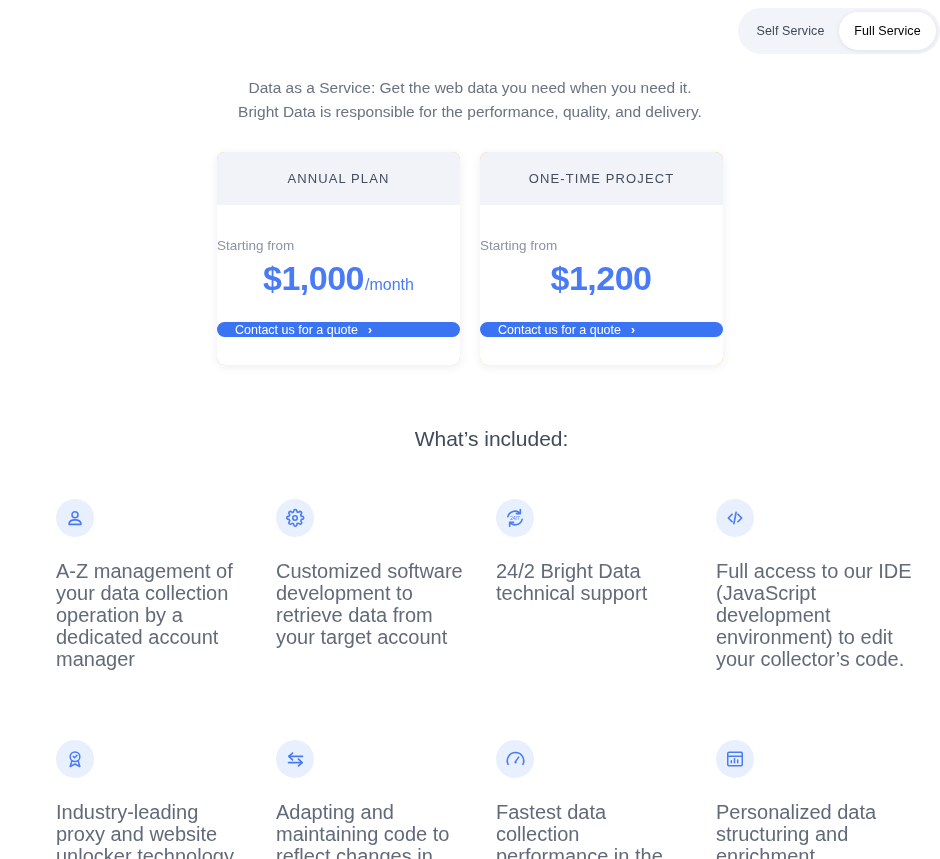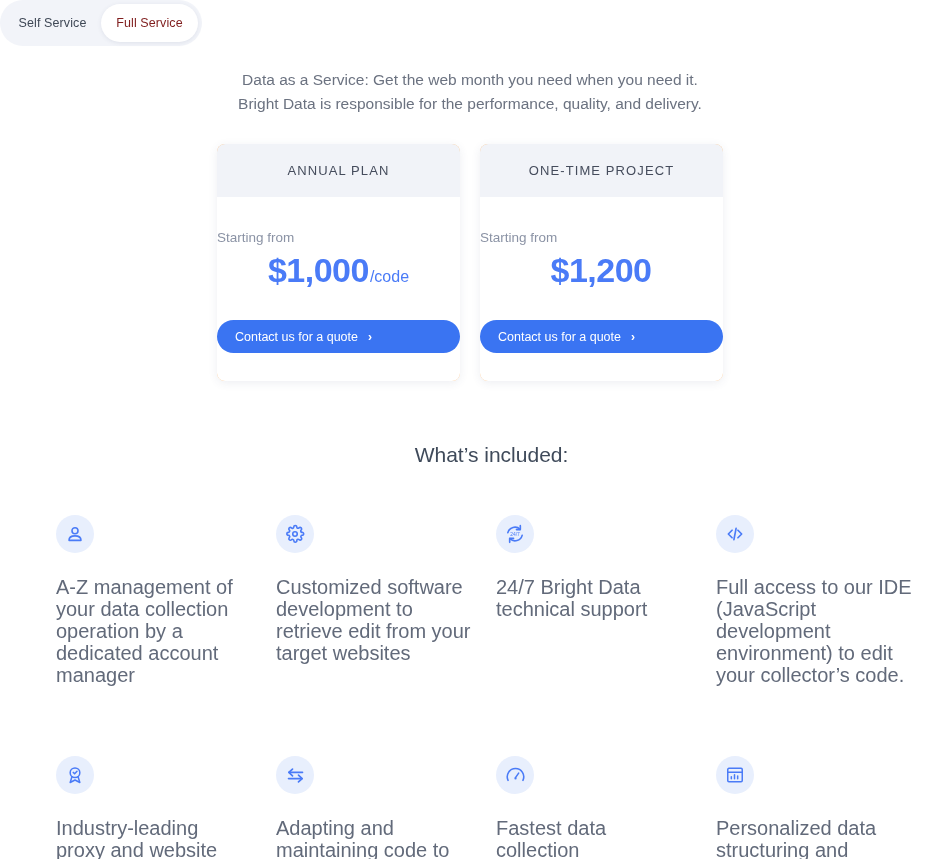--- a/index.html
+++ b/index.html
@@ -13,22 +13,22 @@
     height: 859px;
     font-family: "Liberation Sans", sans-serif;
     color: #5a6272;
     overflow: hidden;
     position: relative;
   }
 
   
   .toggle-wrap {
     display: flex;
-    justify-content: flex-start;
-    padding-top: 0;
+    justify-content: flex-end;
+    padding-top: 8px;
   }
   .toggle {
     display: flex;
     align-items: center;
     background: #f2f4f9;
     border-radius: 24px;
     padding: 4px;
     height: 46px;
     width: 202px;
   }
@@ -41,21 +41,21 @@
     justify-content: center;
     font-size: 12.5px;
     letter-spacing: .1px;
     color: #3f4856;
     cursor: pointer;
     user-select: none;
     white-space: nowrap;
   }
   .toggle-opt.active {
     background: #ffffff;
-    color: #7f1d1d;
+    color: #000000;
     box-shadow: 0 1px 4px rgba(60,70,110,0.10);
   }
 
   
   .intro {
     margin-top: 22px;
     text-align: center;
     font-size: 15.5px;
     line-height: 24px;
     color: #6b7280;
@@ -94,47 +94,47 @@
   }
   .starting {
     font-size: 13.5px;
     color: #8b93a5;
     margin-bottom: 6px;
   }
   .price-row {
     display: flex;
     align-items: baseline;
     justify-content: center;
-    margin-bottom: 30px;
   }
   .price {
     font-size: 34px;
     font-weight: bold;
     color: #4a7bf7;
     letter-spacing: -0.5px;
   }
   .period {
     font-size: 16px;
     color: #4a7bf7;
     margin-left: 1px;
   }
   .cta {
     border: none;
     background: #3a74f2;
     color: #ffffff;
     border-radius: 20px;
-    height: 33px;
+    height: 15px;
     padding: 0 18px;
     font-size: 12.5px;
     font-family: "Liberation Sans", sans-serif;
     display: inline-flex;
     align-items: center;
     gap: 10px;
     cursor: pointer;
     white-space: nowrap;
+    margin-top: 24px;
   }
   .cta .chev { font-size: 12px; font-weight: bold; }
 
   
   .included-title {
     margin-top: 62px;
     text-align: center;
     font-size: 21px;
     color: #3f4a5a;
     padding-left: 43px;
@@ -175,33 +175,33 @@
     <div class="toggle-opt">
       <span>Self Service</span>
     </div>
     <div class="toggle-opt active">
       <span>Full Service</span>
     </div>
   </div>
 </div>
 
 <div class="intro">
-  <div>Data as a Service: Get the web month you need when you need it.</div>
+  <div>Data as a Service: Get the web data you need when you need it.</div>
   <div>Bright Data is responsible for the performance, quality, and delivery.</div>
 </div>
 
 <div class="cards">
 
   <div class="card">
     <div class="card-head">ANNUAL PLAN</div>
     <div class="card-body">
       <div class="starting">Starting from</div>
       <div class="price-row">
         <span class="price">$1,000</span>
-        <span class="period">/code</span>
+        <span class="period">/month</span>
       </div>
       <button class="cta">
         <span>Contact us for a quote</span>
         <span class="chev">›</span>
       </button>
     </div>
   </div>
 
   <div class="card">
     <div class="card-head">ONE-TIME PROJECT</div>
@@ -234,34 +234,34 @@
     <div class="ftext">A-Z management of your data collection operation by a dedicated account manager</div>
   </div>
 
   <div class="feature">
     <div class="ficon">
       <svg width="20" height="20" viewBox="0 0 24 24" fill="none" stroke="#4a7bf7" stroke-width="1.9" stroke-linecap="round" stroke-linejoin="round">
         <circle cx="12" cy="12" r="2.7"></circle>
         <path d="M19.1 14.4a1.5 1.5 0 0 0 .3 1.7l.1.1a1.8 1.8 0 1 1-2.6 2.6l-.1-.1a1.5 1.5 0 0 0-1.7-.3 1.5 1.5 0 0 0-.9 1.4v.2a1.8 1.8 0 1 1-3.6 0v-.1a1.5 1.5 0 0 0-1-1.4 1.5 1.5 0 0 0-1.7.3l-.1.1a1.8 1.8 0 1 1-2.6-2.6l.1-.1a1.5 1.5 0 0 0 .3-1.7 1.5 1.5 0 0 0-1.4-.9h-.2a1.8 1.8 0 1 1 0-3.6h.1a1.5 1.5 0 0 0 1.4-1 1.5 1.5 0 0 0-.3-1.7l-.1-.1A1.8 1.8 0 1 1 7.7 4.7l.1.1a1.5 1.5 0 0 0 1.7.3h.1a1.5 1.5 0 0 0 .9-1.4v-.2a1.8 1.8 0 1 1 3.6 0v.1a1.5 1.5 0 0 0 .9 1.4 1.5 1.5 0 0 0 1.7-.3l.1-.1a1.8 1.8 0 1 1 2.6 2.6l-.1.1a1.5 1.5 0 0 0-.3 1.7v.1a1.5 1.5 0 0 0 1.4.9h.2a1.8 1.8 0 1 1 0 3.6h-.1a1.5 1.5 0 0 0-1.4.9z"></path>
       </svg>
     </div>
-    <div class="ftext">Customized software development to retrieve edit from your target websites</div>
+    <div class="ftext">Customized software development to retrieve data from your target account</div>
   </div>
 
   <div class="feature">
     <div class="ficon">
       <svg width="22" height="22" viewBox="0 0 24 24" fill="none" stroke="#4a7bf7" stroke-width="1.8" stroke-linecap="round" stroke-linejoin="round">
         <path d="M4.2 10.5a8 8 0 0 1 13.3-3.6"></path>
         <polyline points="17.8,2.9 17.8,7.2 13.6,7.2"></polyline>
         <path d="M19.8 13.5a8 8 0 0 1-13.3 3.6"></path>
         <polyline points="6.2,21.1 6.2,16.8 10.4,16.8"></polyline>
         <text x="12" y="13.9" text-anchor="middle" font-family="Liberation Sans, sans-serif" font-size="5.4" fill="#4a7bf7" stroke="none">24/7</text>
       </svg>
     </div>
-    <div class="ftext">24/7 Bright Data technical support</div>
+    <div class="ftext">24/2 Bright Data technical support</div>
   </div>
 
   <div class="feature">
     <div class="ficon">
       <svg width="20" height="20" viewBox="0 0 24 24" fill="none" stroke="#4a7bf7" stroke-width="2" stroke-linecap="round" stroke-linejoin="round">
         <polyline points="8.5,7.5 4,12 8.5,16.5"></polyline>
         <polyline points="15.5,7.5 20,12 15.5,16.5"></polyline>
         <line x1="13.3" y1="5.2" x2="10.7" y2="18.8"></line>
       </svg>
     </div>

